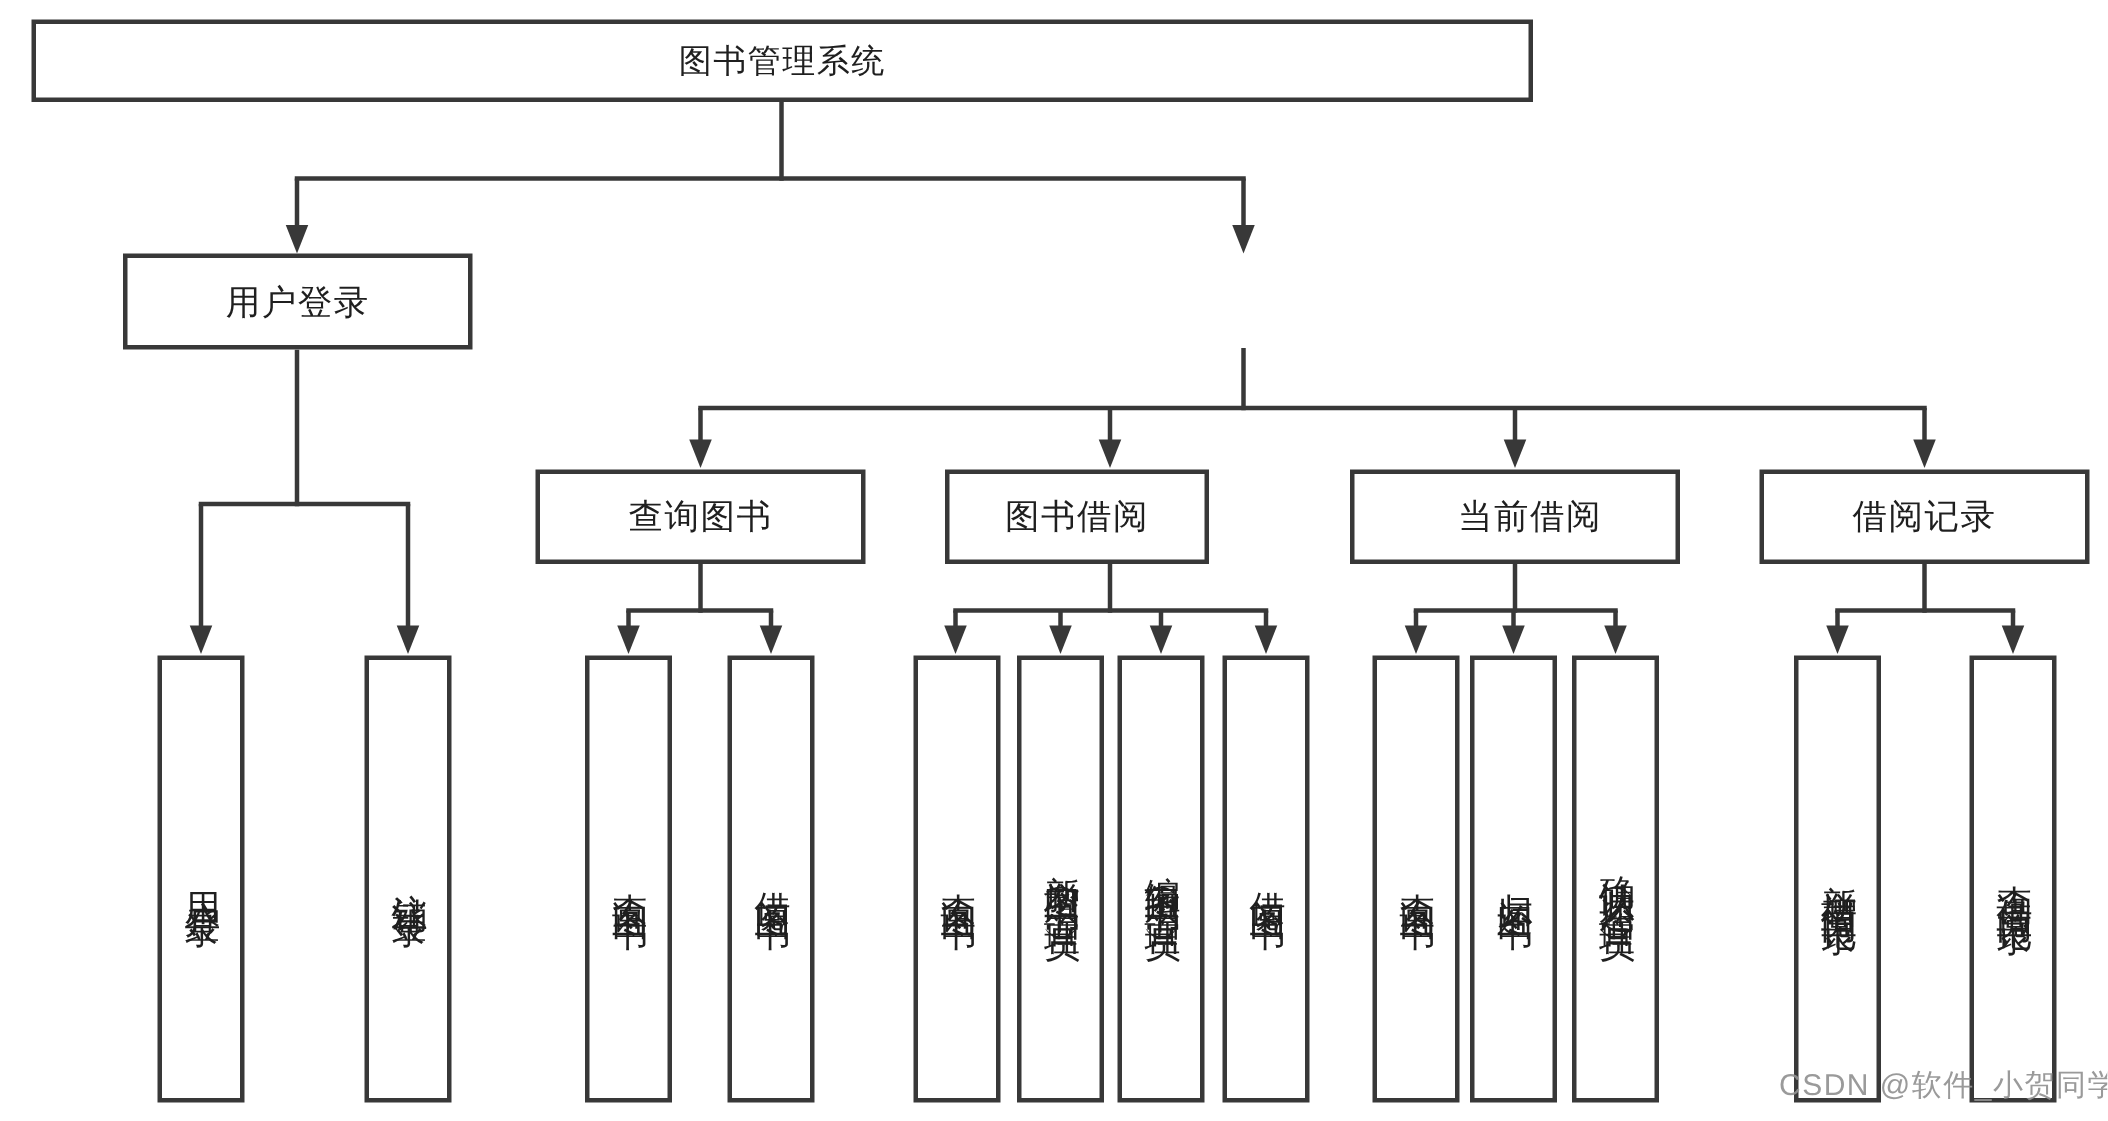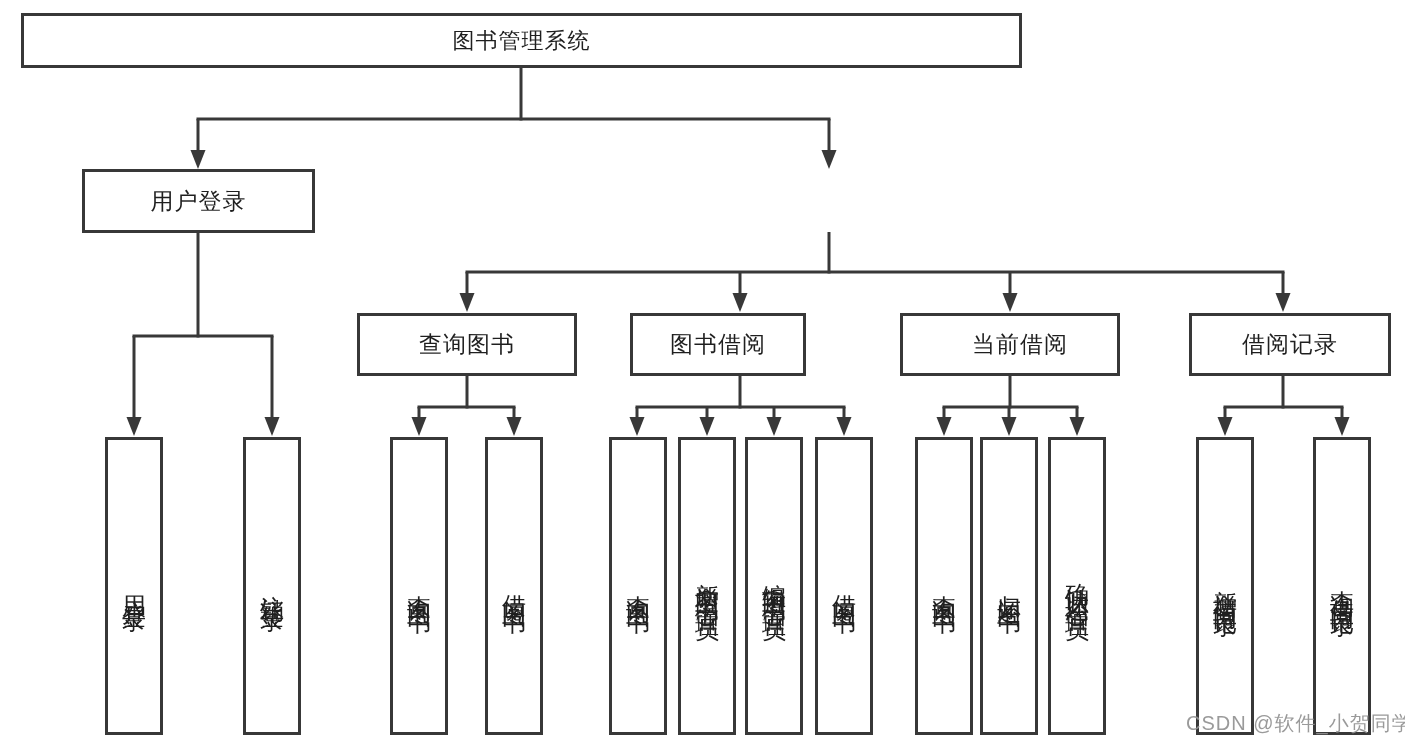--- a/index.html
+++ b/index.html
@@ -113,21 +113,21 @@
 
   <div class="box" style="left:357px;top:313px;width:220px;height:63px;">
     <span class="hlabel">查询图书</span>
   </div>
   <div class="box" style="left:630px;top:313px;width:176px;height:63px;">
     <span class="hlabel">图书借阅</span>
   </div>
   <div class="box" style="left:900px;top:313px;width:220px;height:63px;padding-left:20px;">
     <span class="hlabel">当前借阅</span>
   </div>
-  <div class="box" style="left:1173px;top:313px;width:202px;height:63px;margin-left:16px;">
+  <div class="box" style="left:1173px;top:313px;width:220px;height:63px;">
     <span class="hlabel">借阅记录</span>
   </div>
 
   <div class="box" style="left:105px;top:437px;width:58px;height:298px;">
     <span class="vtext">用户登录</span>
   </div>
   <div class="box" style="left:243px;top:437px;width:58px;height:298px;">
     <span class="vtext">注销登录</span>
   </div>
 

